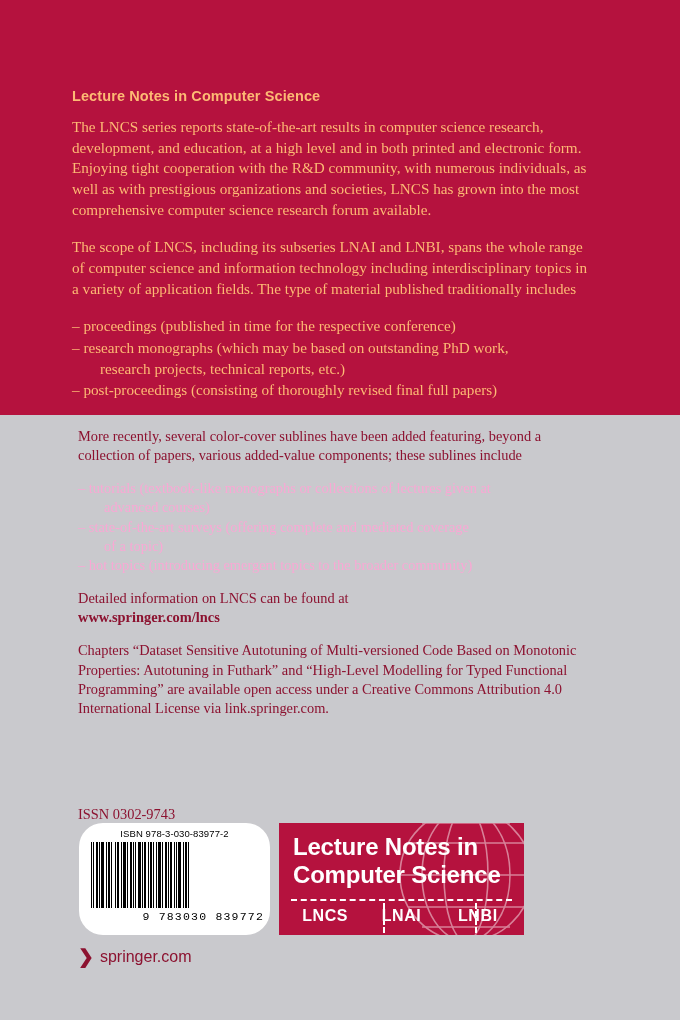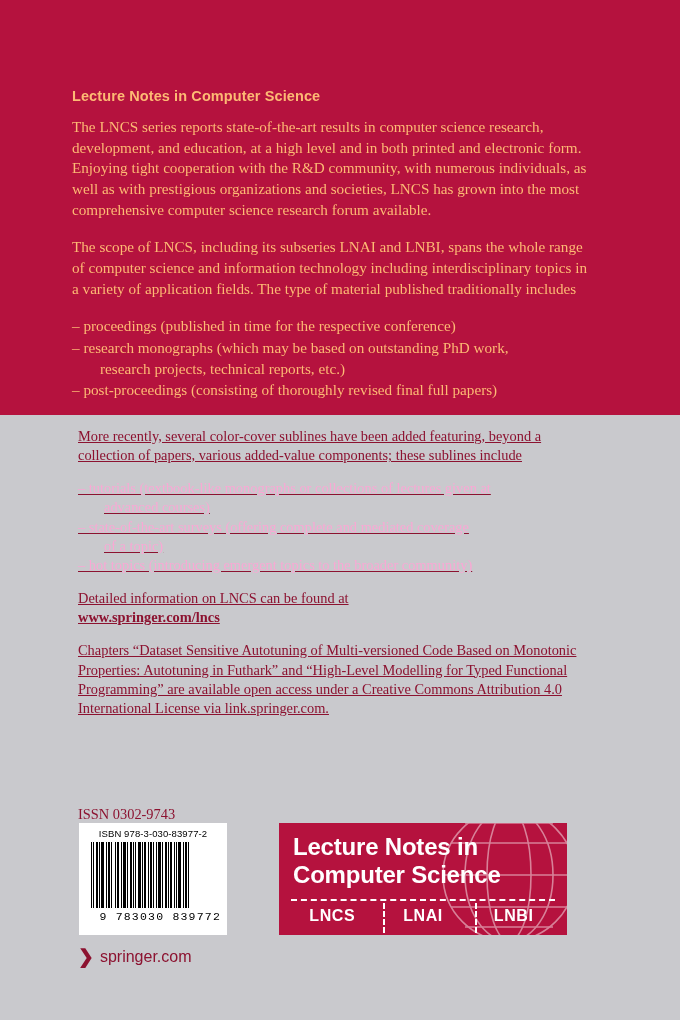--- a/index.html
+++ b/index.html
@@ -72,21 +72,20 @@
     padding-left: 14px;
     text-indent: 0;
   }
 
   .content-bottom {
     position: absolute;
     left: 78px;
     top: 427px;
     width: 512px;
     color: #8c1230;
-    text-decoration: underline;
   }
   .content-bottom .para {
     color: #8c1230;
     font-size: 14.4px;
     line-height: 1.33;
     margin: 0 0 14px 0;
   }
   .content-bottom .bullets {
     color: #f9a8d4;
     font-size: 14.4px;
@@ -110,25 +109,26 @@
     top: 806px;
     color: #8c1230;
     font-size: 14.4px;
   }
 
   
   .barcode-box {
     position: absolute;
     left: 79px;
     top: 823px;
-    width: 148px;
+    width: 191px;
     height: 112px;
     background: #ffffff;
     box-sizing: border-box;
     padding: 5px 6px 4px 6px;
+    border-radius: 24px;
   }
   .isbn-text {
     font-family: "Liberation Sans", sans-serif;
     font-size: 9.5px;
     color: #000;
     text-align: center;
     letter-spacing: .1px;
     margin-bottom: 3px;
   }
   .bars {
@@ -156,21 +156,21 @@
     text-align: right;
     letter-spacing: 1.2px;
     margin-top: 2px;
   }
 
   
   .lncs-logo {
     position: absolute;
     left: 279px;
     top: 823px;
-    width: 288px;
+    width: 245px;
     height: 112px;
     background: #b5123e;
     overflow: hidden;
   }
   .lncs-logo .globe {
     position: absolute;
     right: -22px;
     top: -20px;
     width: 160px;
     height: 150px;

